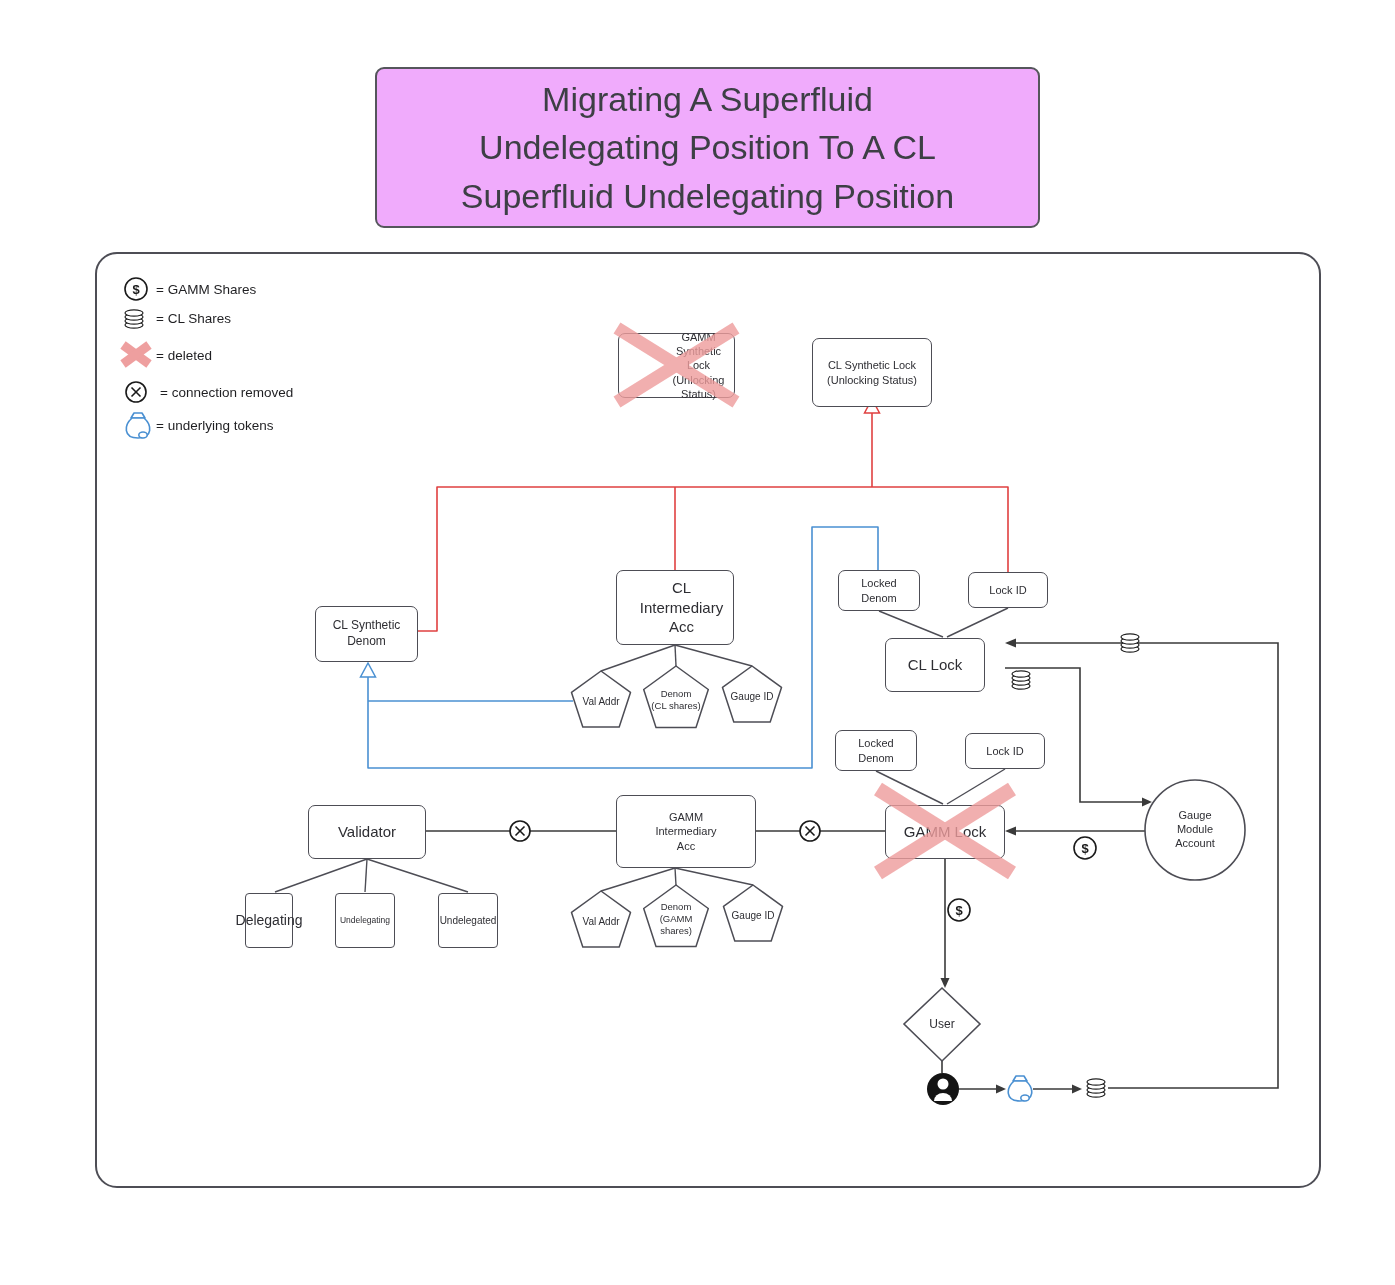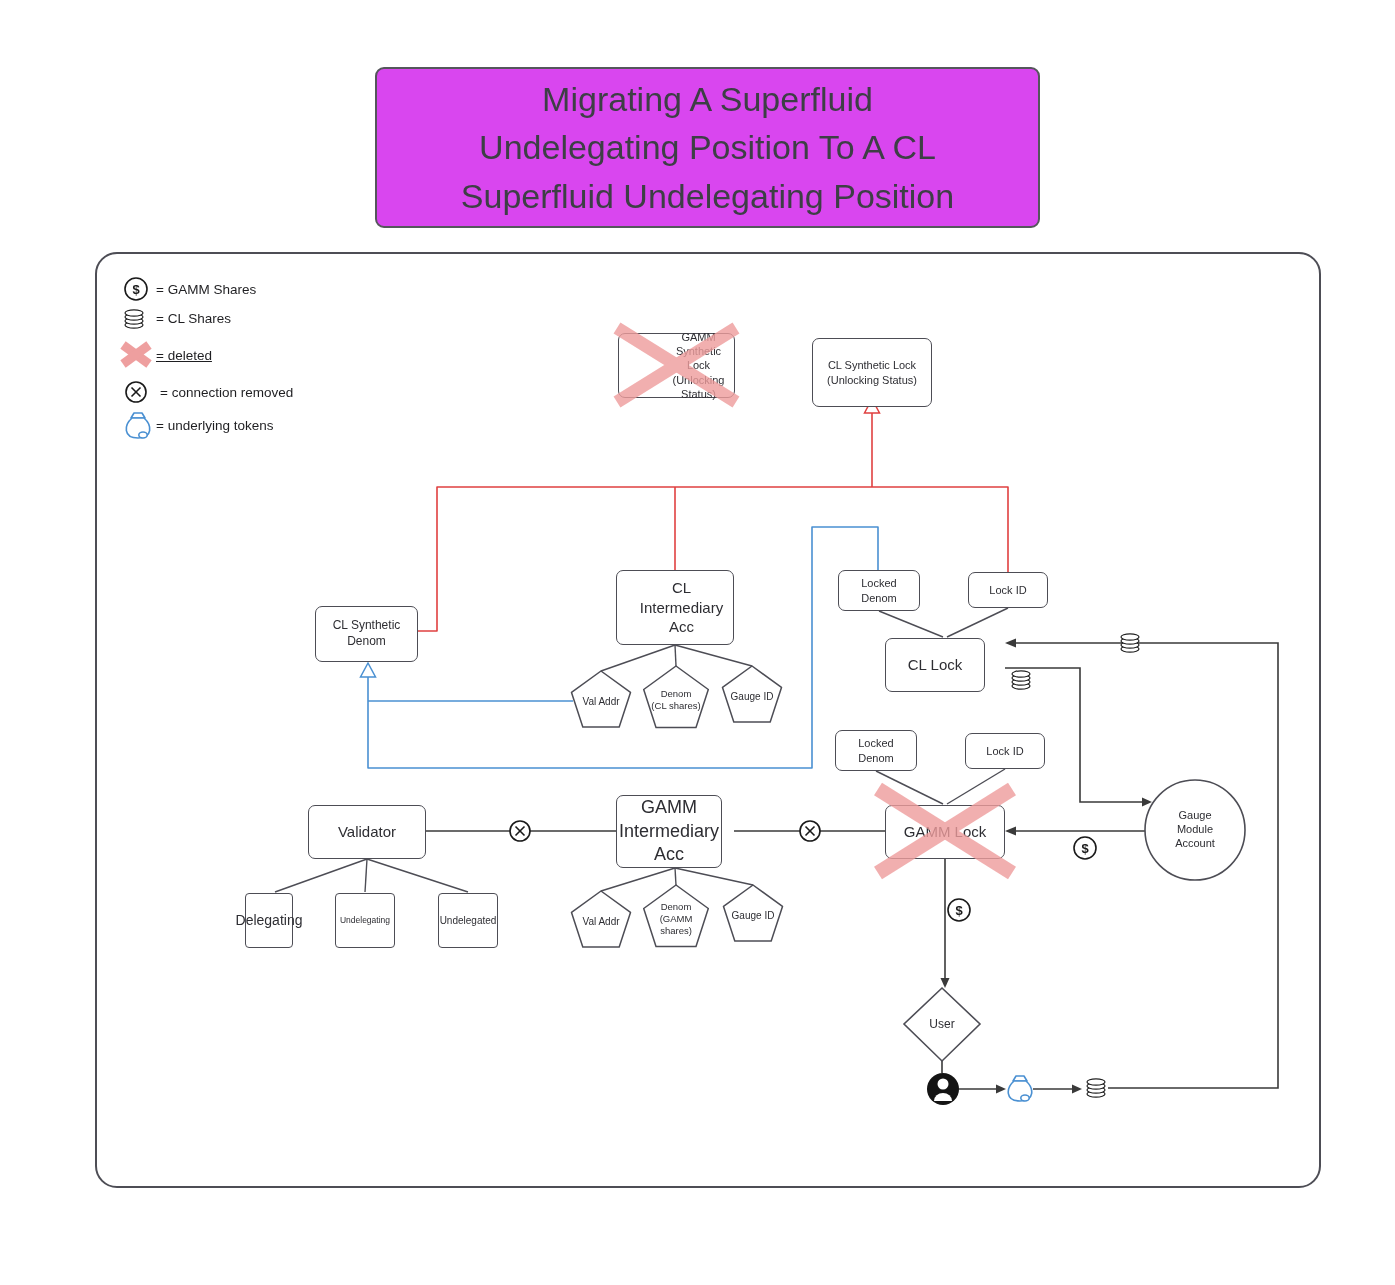--- a/index.html
+++ b/index.html
@@ -1,19 +1,19 @@
 <!DOCTYPE html>
 <html><head>
 <meta charset="utf-8">
 <style>
   html,body{margin:0;padding:0;background:#fff;}
   .canvas{position:relative;width:1395px;height:1285px;background:#fff;font-family:"Liberation Sans",sans-serif;overflow:hidden;}
   .title-box{position:absolute;left:375px;top:67px;width:665px;height:161px;border:2px solid #55565c;border-radius:9px;
     display:flex;align-items:center;justify-content:center;text-align:center;white-space:pre-line;
-    font-size:34px;line-height:1.42;color:#3d3f45;z-index:2;box-sizing:border-box;background:#d946ef;}
+    font-size:34px;line-height:1.42;color:#3d3f45;z-index:2;box-sizing:border-box;background:#f0abfc;}
   .panel{position:absolute;left:95px;top:252px;width:1226px;height:936px;border:2px solid #4d4d55;border-radius:22px;
     background:#fff;z-index:0;box-sizing:border-box;}
   svg.layer{position:absolute;left:0;top:0;z-index:1;}
   svg.layer-top{position:absolute;left:0;top:0;z-index:3;pointer-events:none;}
   .node{position:absolute;background:#fff;border:1.6px solid #4d4d55;border-radius:7px;display:flex;align-items:center;
     justify-content:center;text-align:center;white-space:pre-line;color:#2e2e33;z-index:2;box-sizing:border-box;line-height:1.3;}
   .labelbox{position:absolute;display:flex;align-items:center;justify-content:center;text-align:center;white-space:pre-line;
     color:#2e2e33;z-index:2;line-height:1.25;}
   .legend-label{position:absolute;display:flex;align-items:center;font-size:13.5px;color:#1f1f22;z-index:2;height:22px;text-align:center;}
 
@@ -21,37 +21,37 @@
   #n-csl{left:812px;top:338px;width:120px;height:69px;font-size:11px;}
   #n-csd{left:315px;top:606px;width:103px;height:56px;font-size:12px;}
   #n-cia{left:616px;top:570px;width:118px;height:75px;font-size:15px;padding-left:13px;}
   #n-ld1{left:838px;top:570px;width:82px;height:41px;font-size:11px;}
   #n-li1{left:968px;top:572px;width:80px;height:36px;font-size:11px;}
   #n-cll{left:885px;top:638px;width:100px;height:54px;font-size:15px;}
   #n-ld2{left:835px;top:730px;width:82px;height:41px;font-size:11px;}
   #n-li2{left:965px;top:733px;width:80px;height:36px;font-size:11px;}
   #n-gml{left:885px;top:805px;width:120px;height:54px;font-size:15px;}
   #n-val{left:308px;top:805px;width:118px;height:54px;font-size:15px;}
-  #n-gia{left:616px;top:795px;width:106px;height:73px;font-size:18px;}
+  #n-gia{left:616px;top:795px;width:140px;height:73px;font-size:11px;}
   #n-del{left:245px;top:893px;width:48px;height:55px;font-size:14px;border-radius:4px;}
   #n-und1{left:335px;top:893px;width:60px;height:55px;font-size:8.5px;border-radius:4px;}
   #n-und2{left:438px;top:893px;width:60px;height:55px;font-size:10px;border-radius:4px;}
 
   #lb-lockup{left:1150px;top:799px;width:90px;height:62px;font-size:11px;}
   #lb-user{left:912px;top:1012px;width:60px;height:24px;font-size:12px;}
   #lb-va1{left:571px;top:688px;width:60px;height:28px;font-size:10px;}
   #lb-dn1{left:643px;top:682px;width:66px;height:36px;font-size:9.5px;}
   #lb-gi1{left:722px;top:683px;width:60px;height:28px;font-size:10px;}
   #lb-va2{left:571px;top:908px;width:60px;height:28px;font-size:10px;}
   #lb-dn2{left:643px;top:897px;width:66px;height:44px;font-size:9.5px;}
   #lb-gi2{left:723px;top:902px;width:60px;height:28px;font-size:10px;}
 
   #lg-0{left:156px;top:278px;}
   #lg-1{left:156px;top:307px;}
-  #lg-2{left:156px;top:344px;text-decoration:underline;}
+  #lg-2{left:156px;top:344px;}
   #lg-3{left:160px;top:381px;}
   #lg-4{left:156px;top:414px;}
 
   svg text{font-family:"Liberation Sans",sans-serif;}
 </style>
 </head>
 <body>
 
 <div class="canvas">
 

